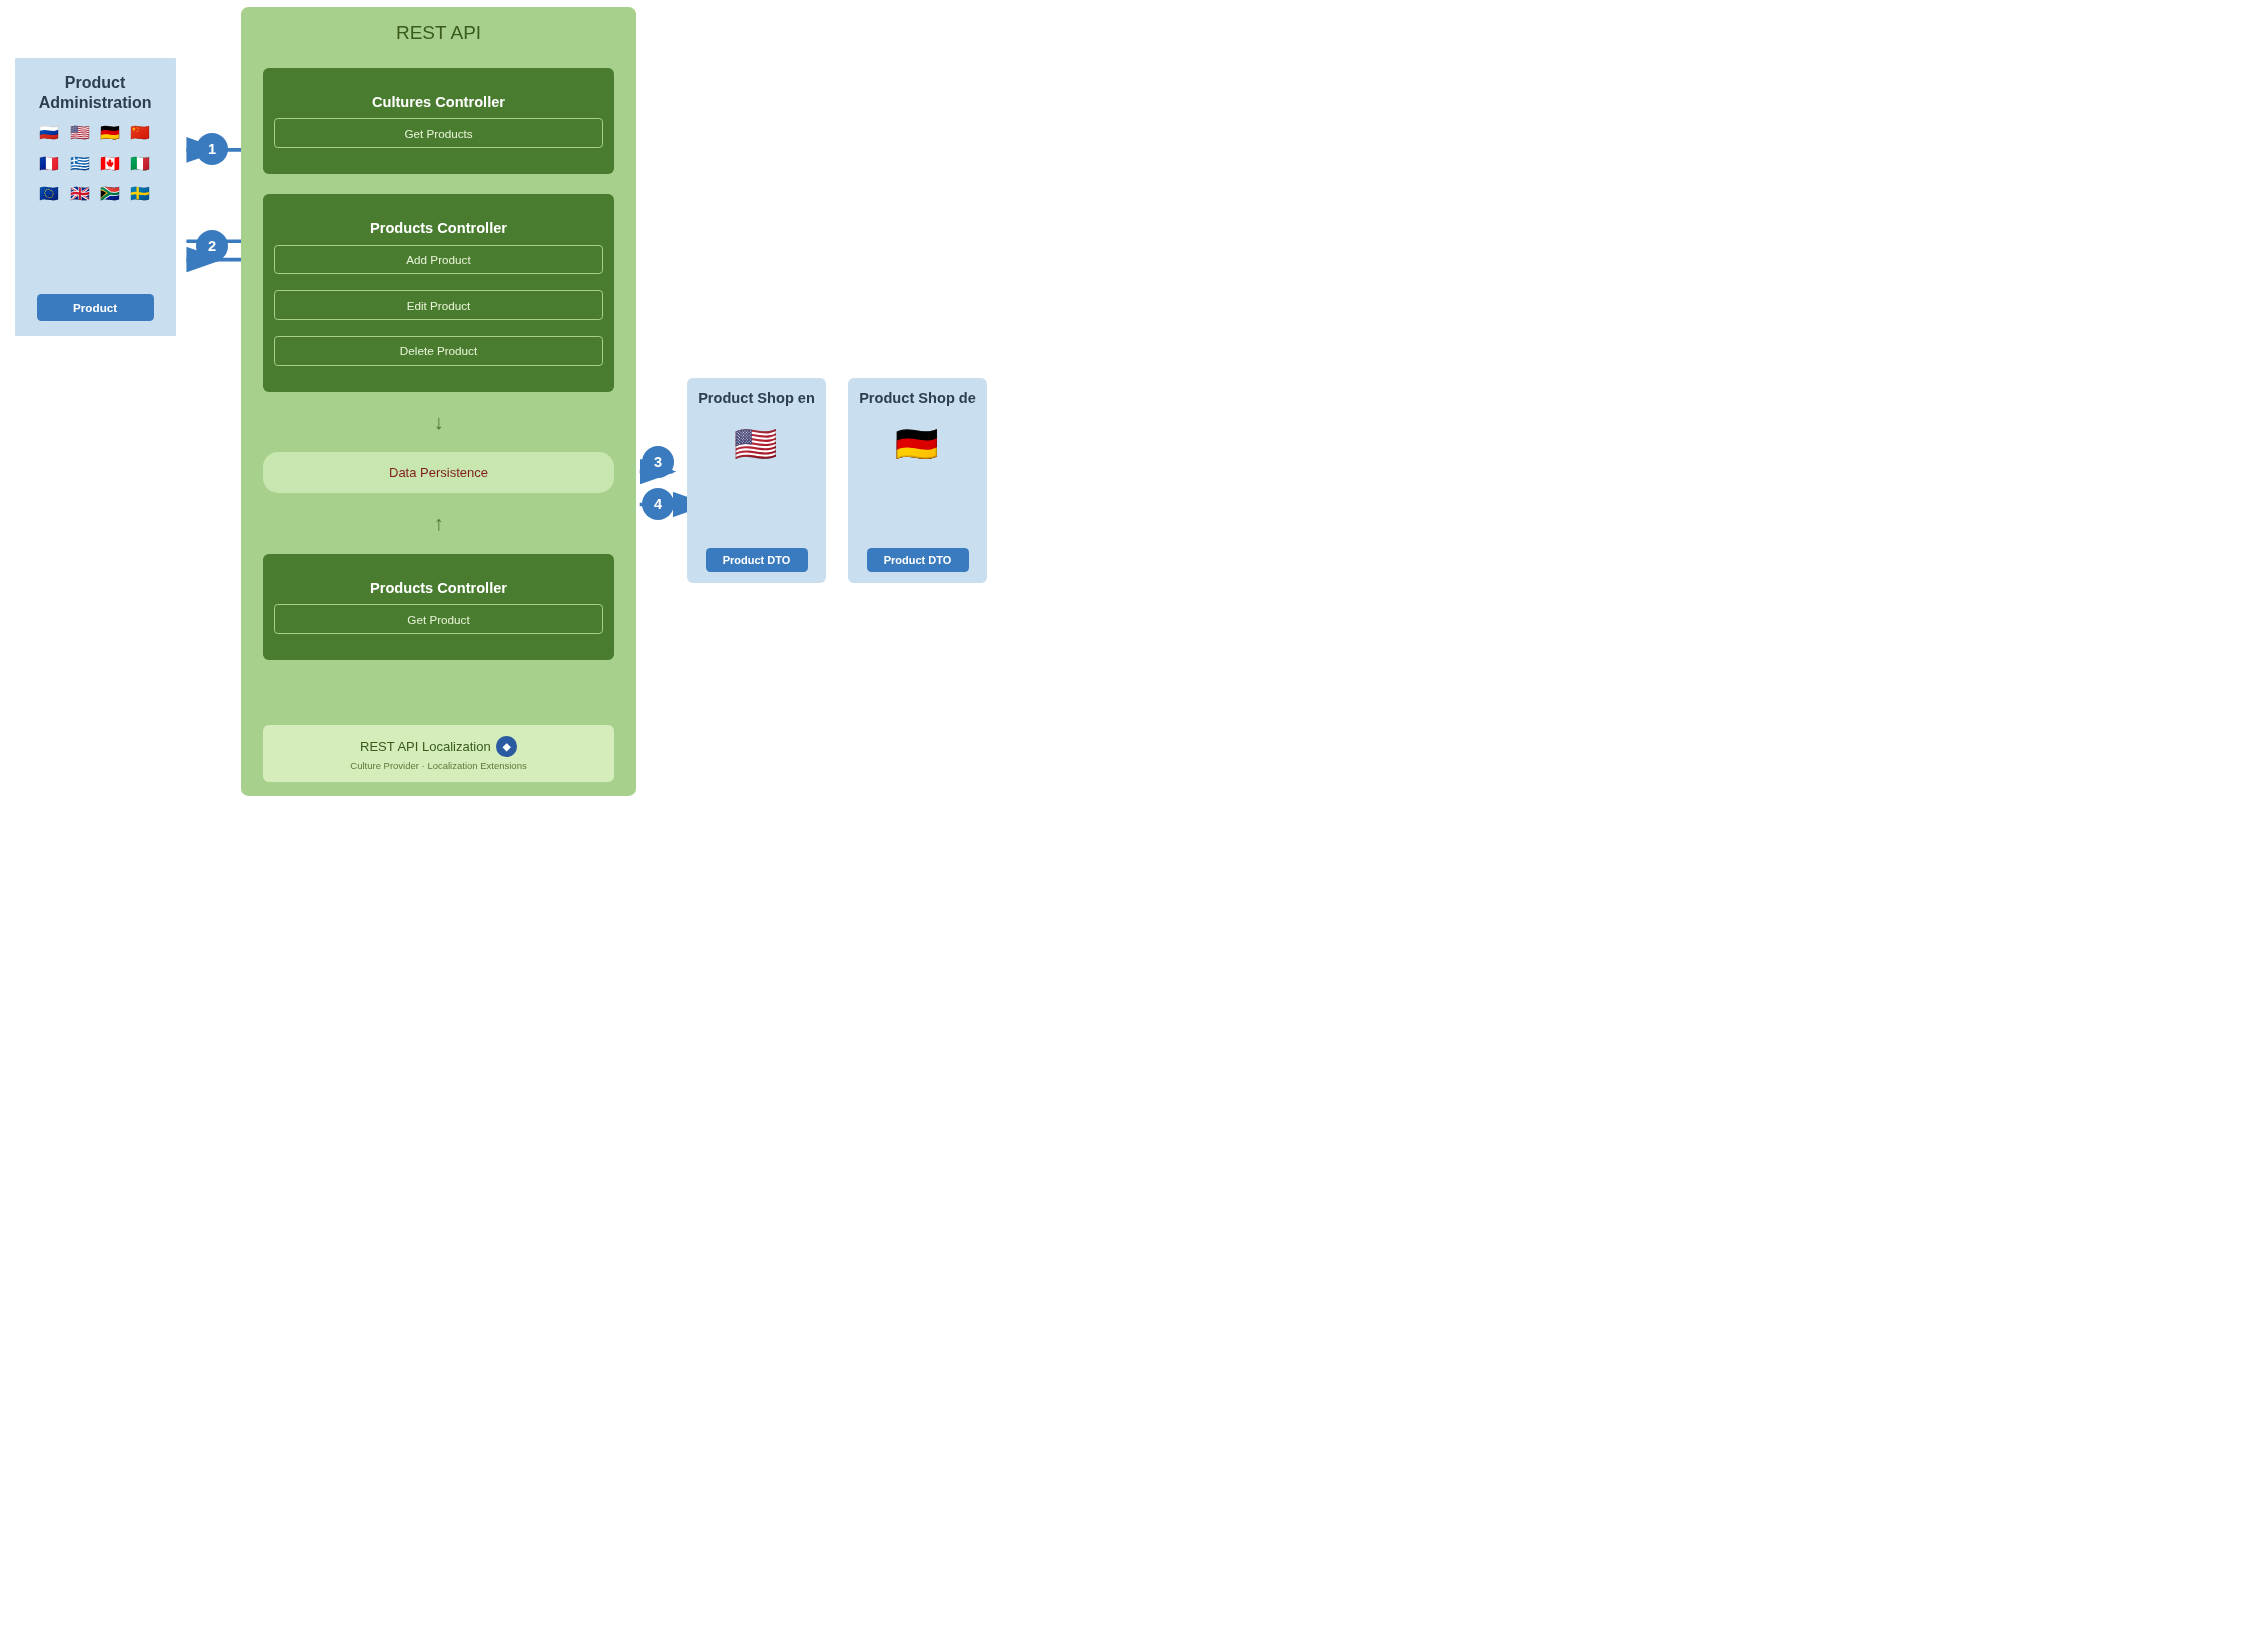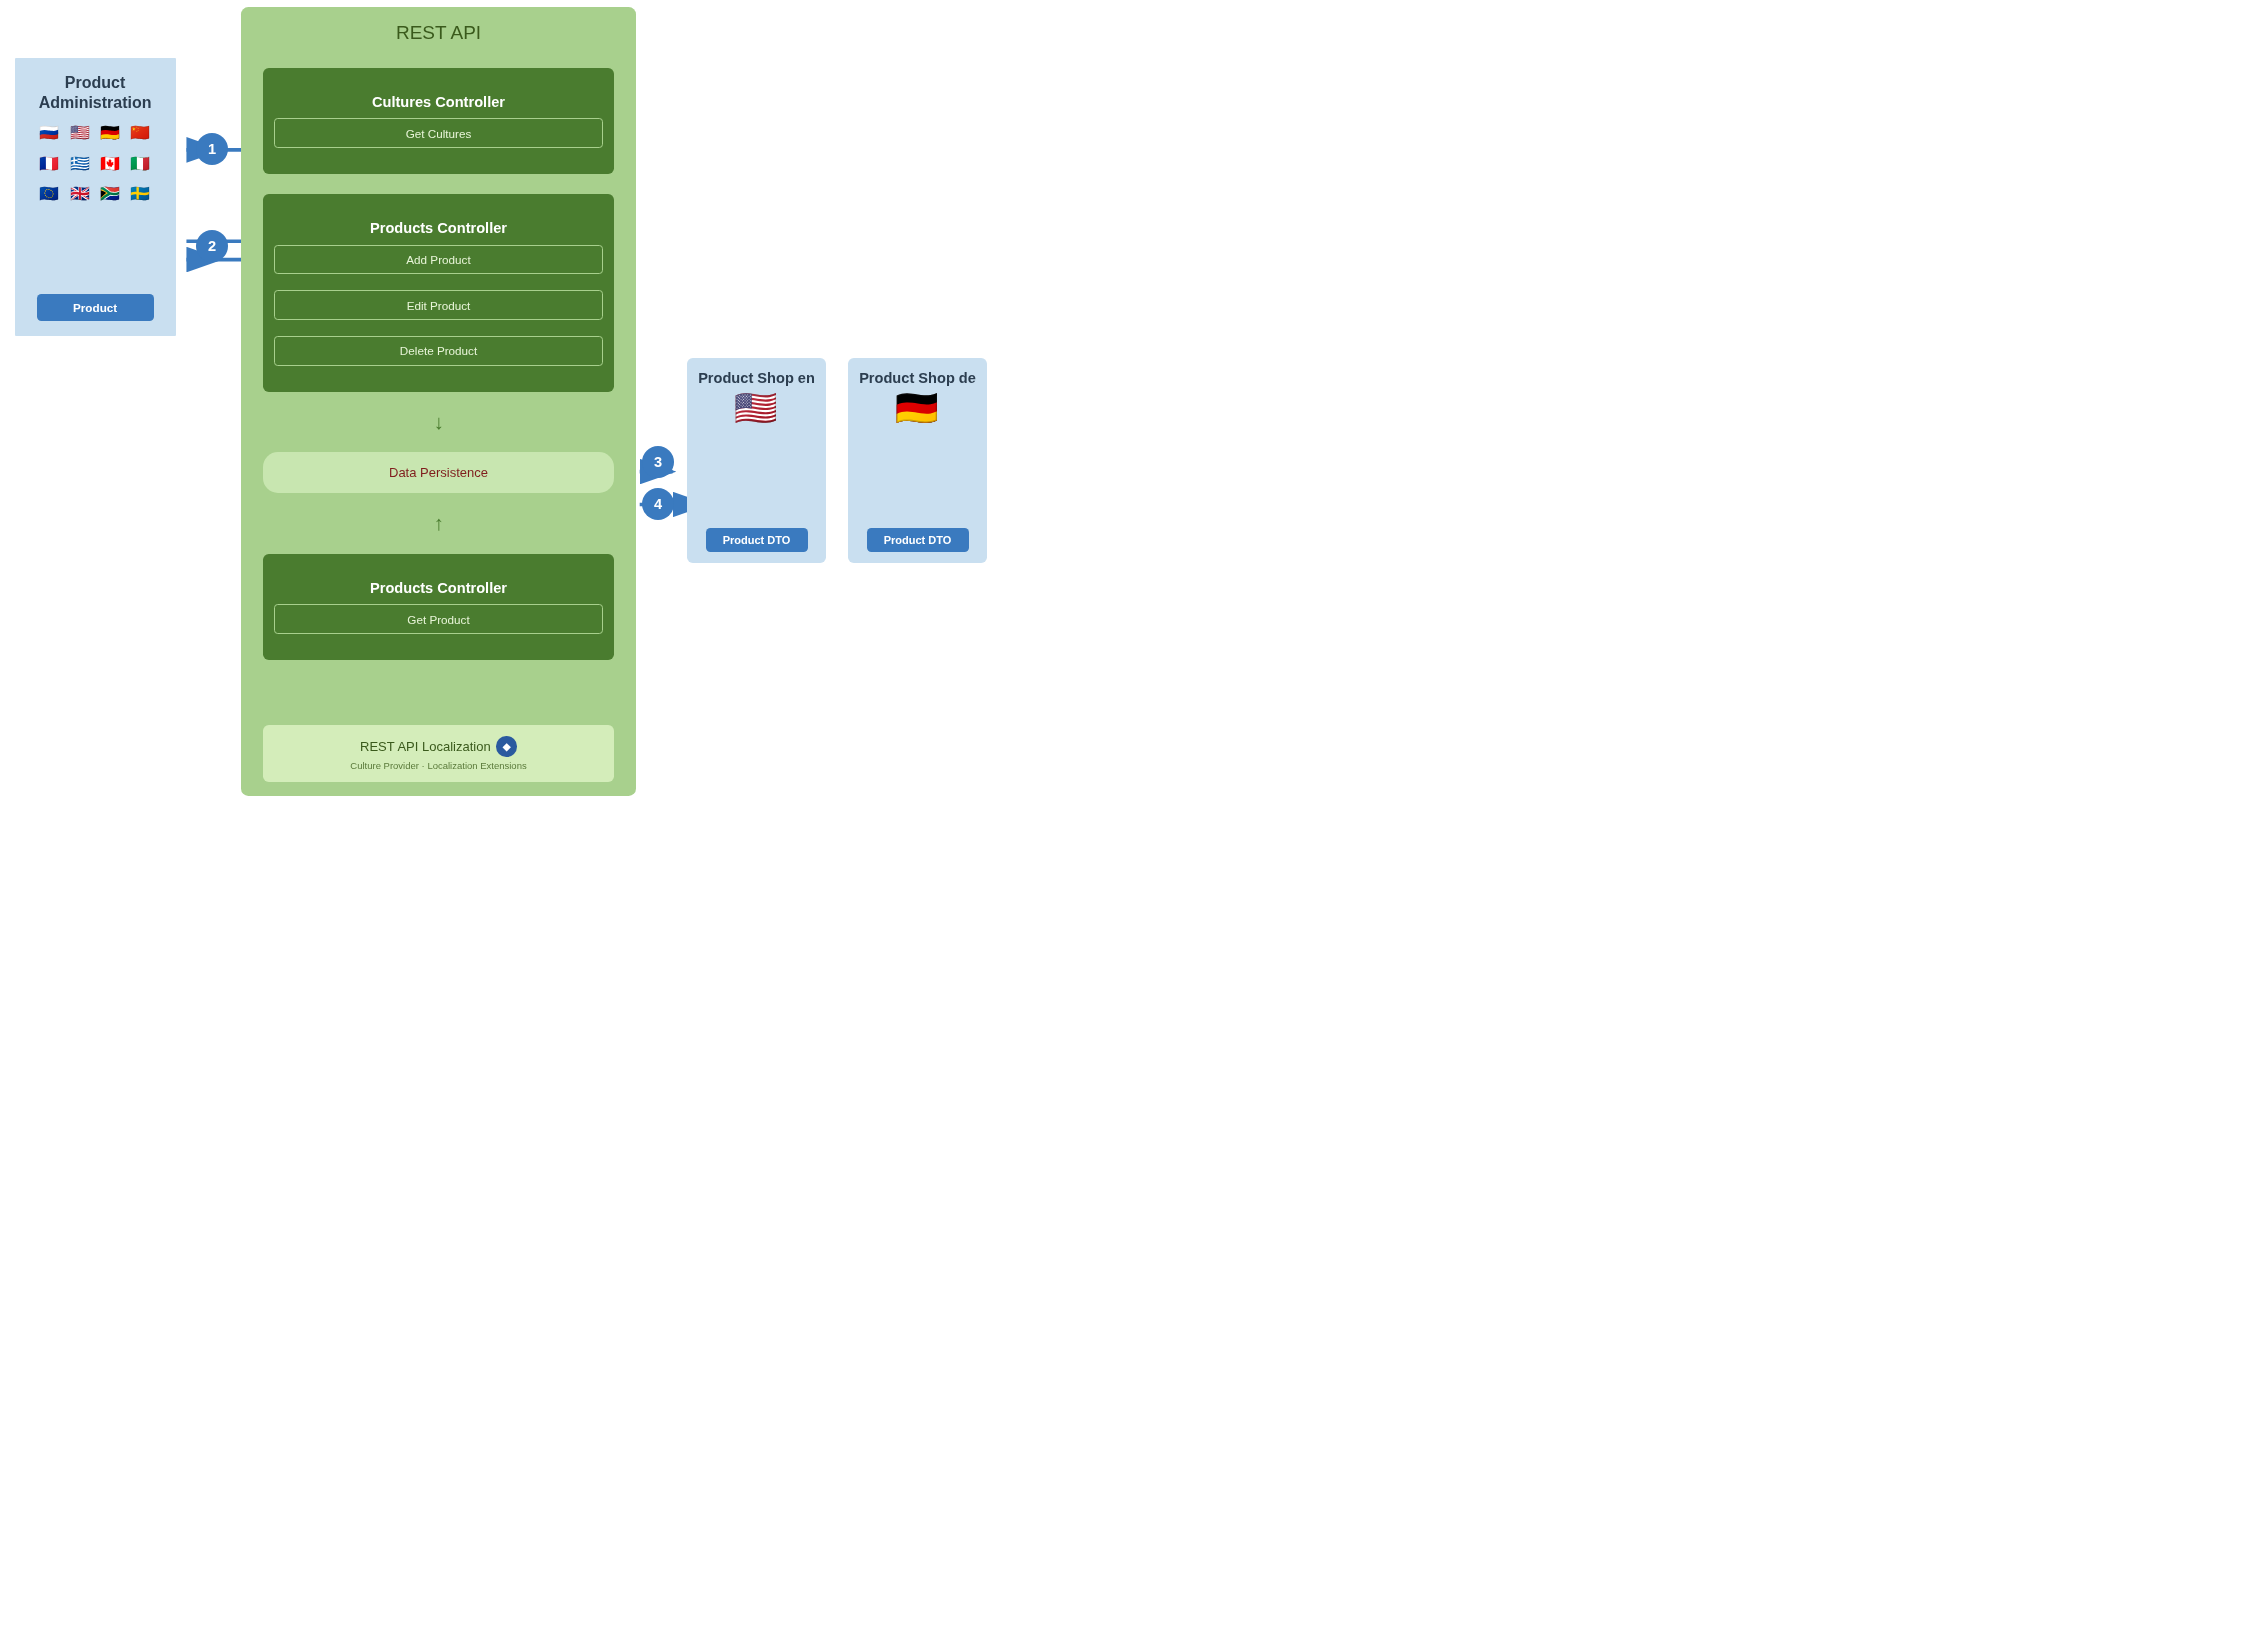--- a/index.html
+++ b/index.html
@@ -192,21 +192,22 @@
     .shop-box {
       position: absolute;
       width: 139px;
       height: 205px;
       background: #c9dff0;
       border-radius: 5.8px;
       padding: 11px;
       display: flex;
       flex-direction: column;
       align-items: center;
-      gap: 2px;
+      gap: 18px;
+      margin-top: 20px;
     }
     .shop-title {
       font-size: 14.6px;
       font-weight: 600;
       color: #2c3e50;
       text-align: center;
       line-height: 1.3;
     }
     .shop-flag {
       font-size: 35px;
@@ -293,21 +294,21 @@
 
   <div class="badge" style="left: 196px; top: 230px;">
     <span>2</span>
   </div>
 
   <div class="rest-api-box">
     <div class="rest-api-title">REST API</div>
 
     <div class="controller-box">
       <div class="controller-title">Cultures Controller</div>
-      <div class="action-btn">Get Cultures</div>
+      <div class="action-btn">Get Products</div>
     </div>
 
     <div class="controller-box">
       <div class="controller-title">Products Controller</div>
       <div class="action-btn">Add Product</div>
       <div class="action-btn">Edit Product</div>
       <div class="action-btn">Delete Product</div>
     </div>
 
     <div class="down-arrow">↓</div>

